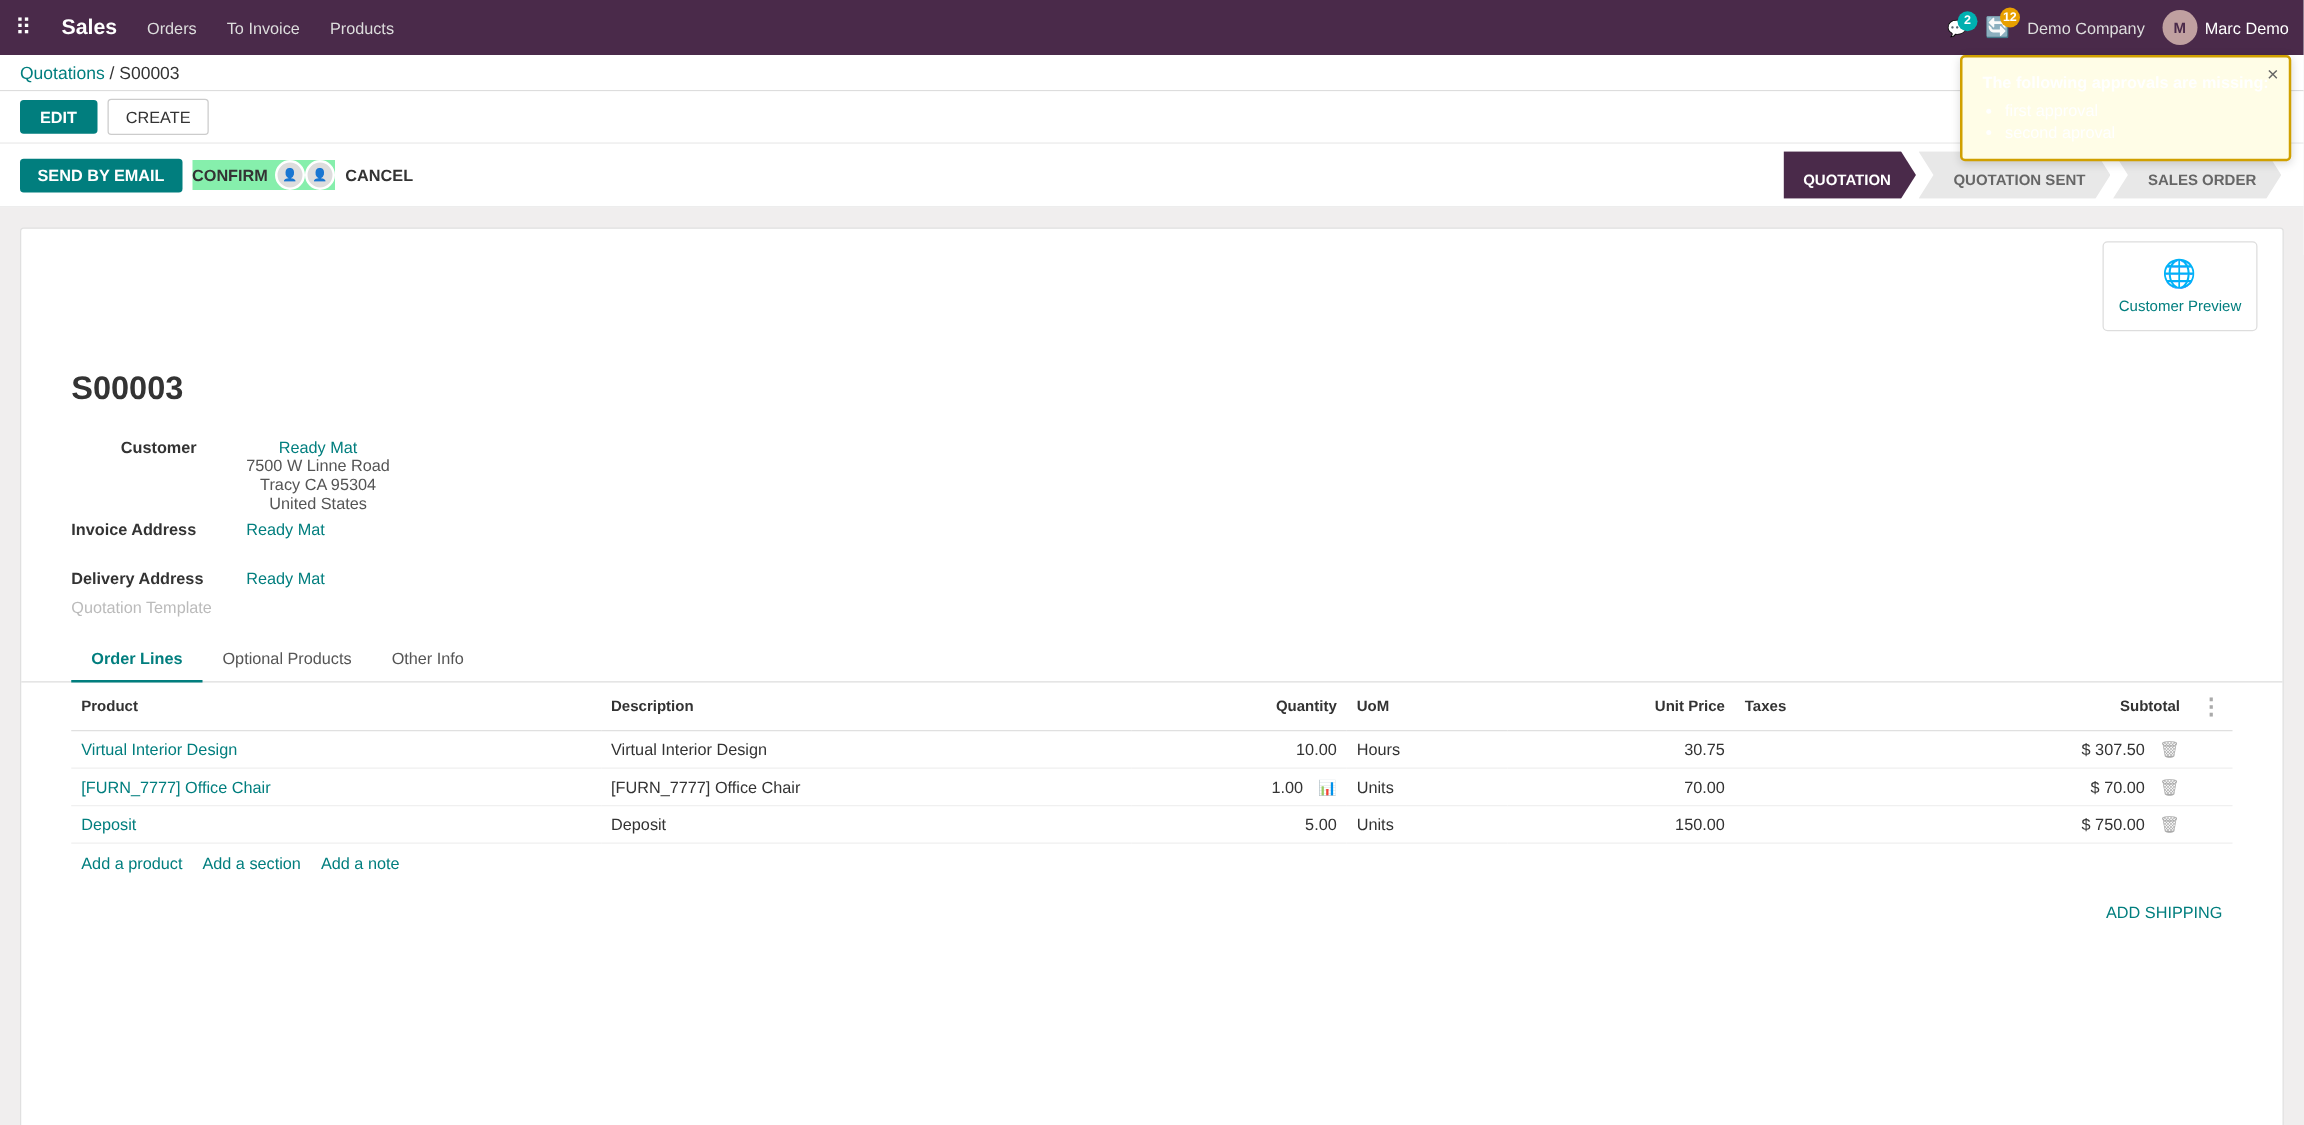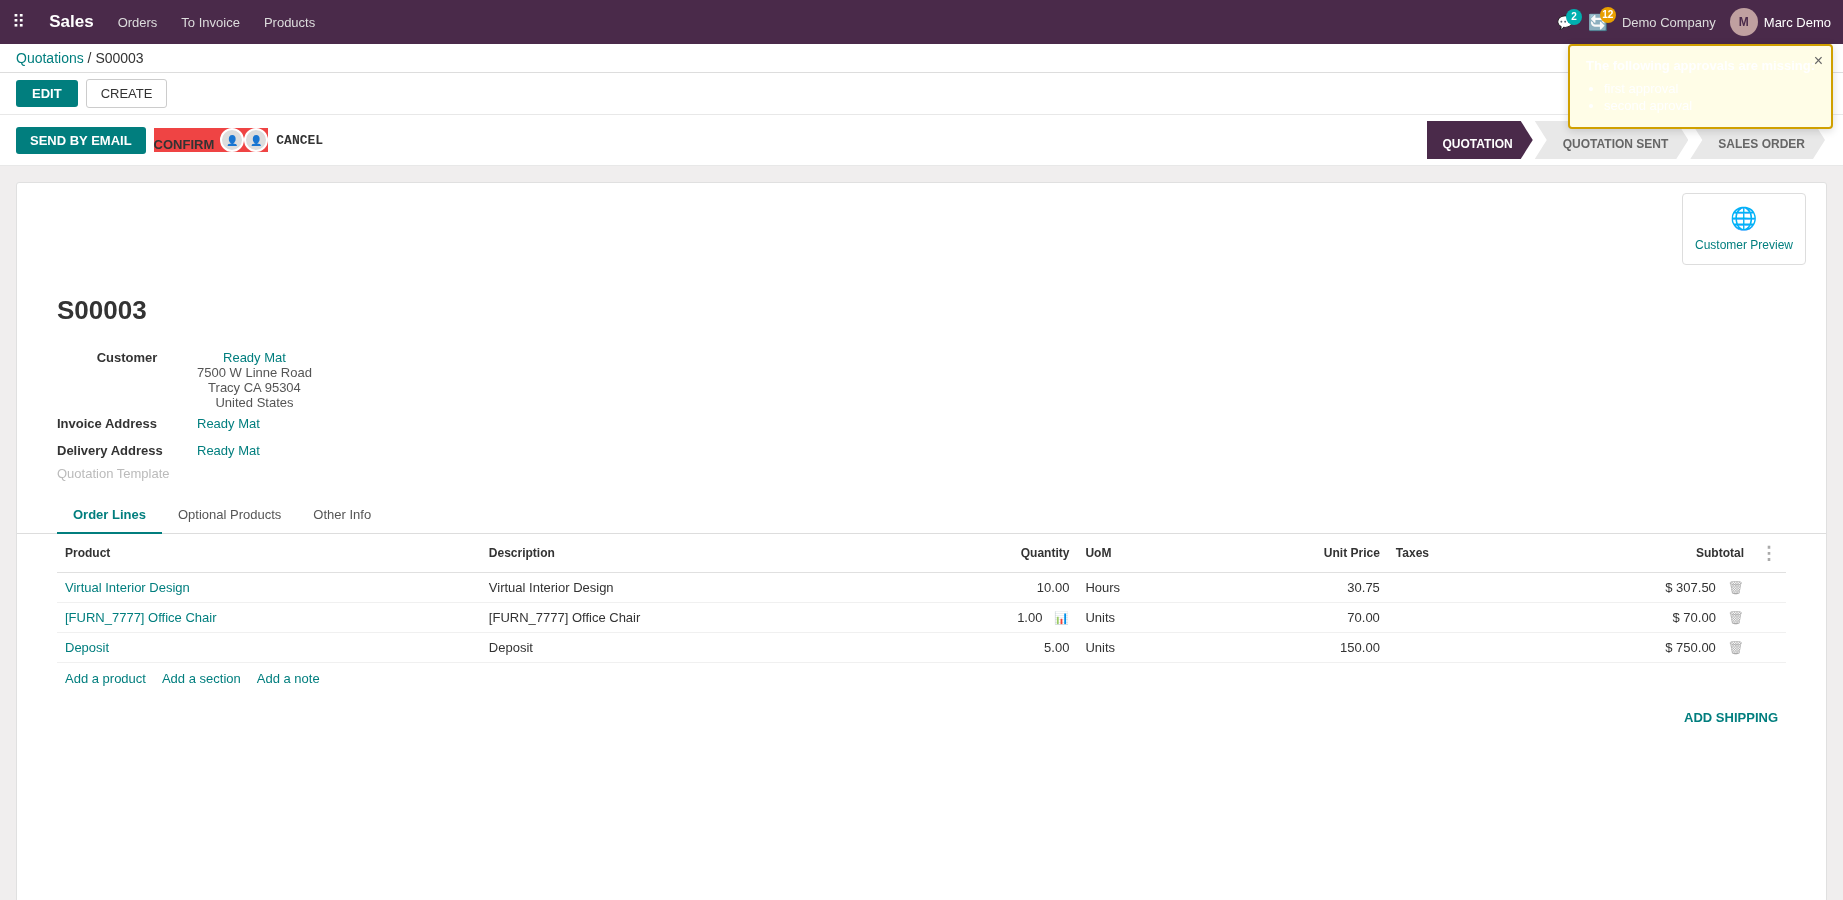--- a/index.html
+++ b/index.html
@@ -157,38 +157,37 @@
       background: #017e7e;
       color: #fff;
       border: none;
       border-radius: 3px;
       padding: 6px 14px;
       font-size: 13px;
       font-weight: 600;
       cursor: pointer;
     }
     .btn-confirm {
-      background: #ef4444;
+      background: #86efac;
       color: #333;
       border: none;
       font-size: 13px;
       font-weight: 600;
       cursor: pointer;
       display: flex;
-      align-items: flex-end;
+      align-items: center;
       gap: 6px;
     }
     .btn-cancel {
       background: #fff;
       color: #333;
       border: none;
       font-size: 13px;
       font-weight: 600;
       cursor: pointer;
-      font-family: Liberation Mono, monospace;
     }
     .status-avatars {
       display: flex;
       align-items: center;
       gap: -4px;
     }
     .status-avatar {
       width: 24px; height: 24px;
       border-radius: 50%;
       background: #ddd;
@@ -324,21 +323,21 @@
     .forecast-icon { color: #017e7e; font-size: 12px; }
 
     
     .add-row { padding: 8px 48px 16px; display: flex; gap: 16px; }
     .add-link { color: #017e7e; cursor: pointer; font-size: 13px; text-decoration: none; }
 
     
     .add-shipping-row { padding: 8px 48px; display: flex; justify-content: flex-end; }
     .btn-add-shipping {
       color: #017e7e;
-      font-weight: 700;
+      font-weight: 400;
       font-size: 13px;
       cursor: pointer;
       background: none;
       border: none;
     }
   </style>
 </head>
 <body>
 
 <div class="topnav">
@@ -438,21 +437,21 @@
       <div style="display:flex; align-items:flex-start; margin-bottom:6px;text-align:center;">
         <div class="doc-label">Customer</div>
         <div style="display:flex; flex-direction:column;">
           <span class="doc-value">Ready Mat</span>
           <span style="color:#555; font-size:13px;">7500 W Linne Road</span>
           <span style="color:#555; font-size:13px;">Tracy CA 95304</span>
           <span style="color:#555; font-size:13px;">United States</span>
         </div>
       </div>
 
-      <div style="display:flex; align-items:flex-end; margin-bottom:12px;">
+      <div style="display:flex; align-items:flex-end; margin-bottom:24px;">
         <div class="doc-label">Invoice Address</div>
         <span class="doc-value">Ready Mat</span>
       </div>
 
       <div style="display:flex; align-items:center; margin-bottom:6px;">
         <div class="doc-label">Delivery Address</div>
         <span class="doc-value">Ready Mat</span>
       </div>
 
       <div style="display:flex; align-items:center; margin-bottom:6px;">

